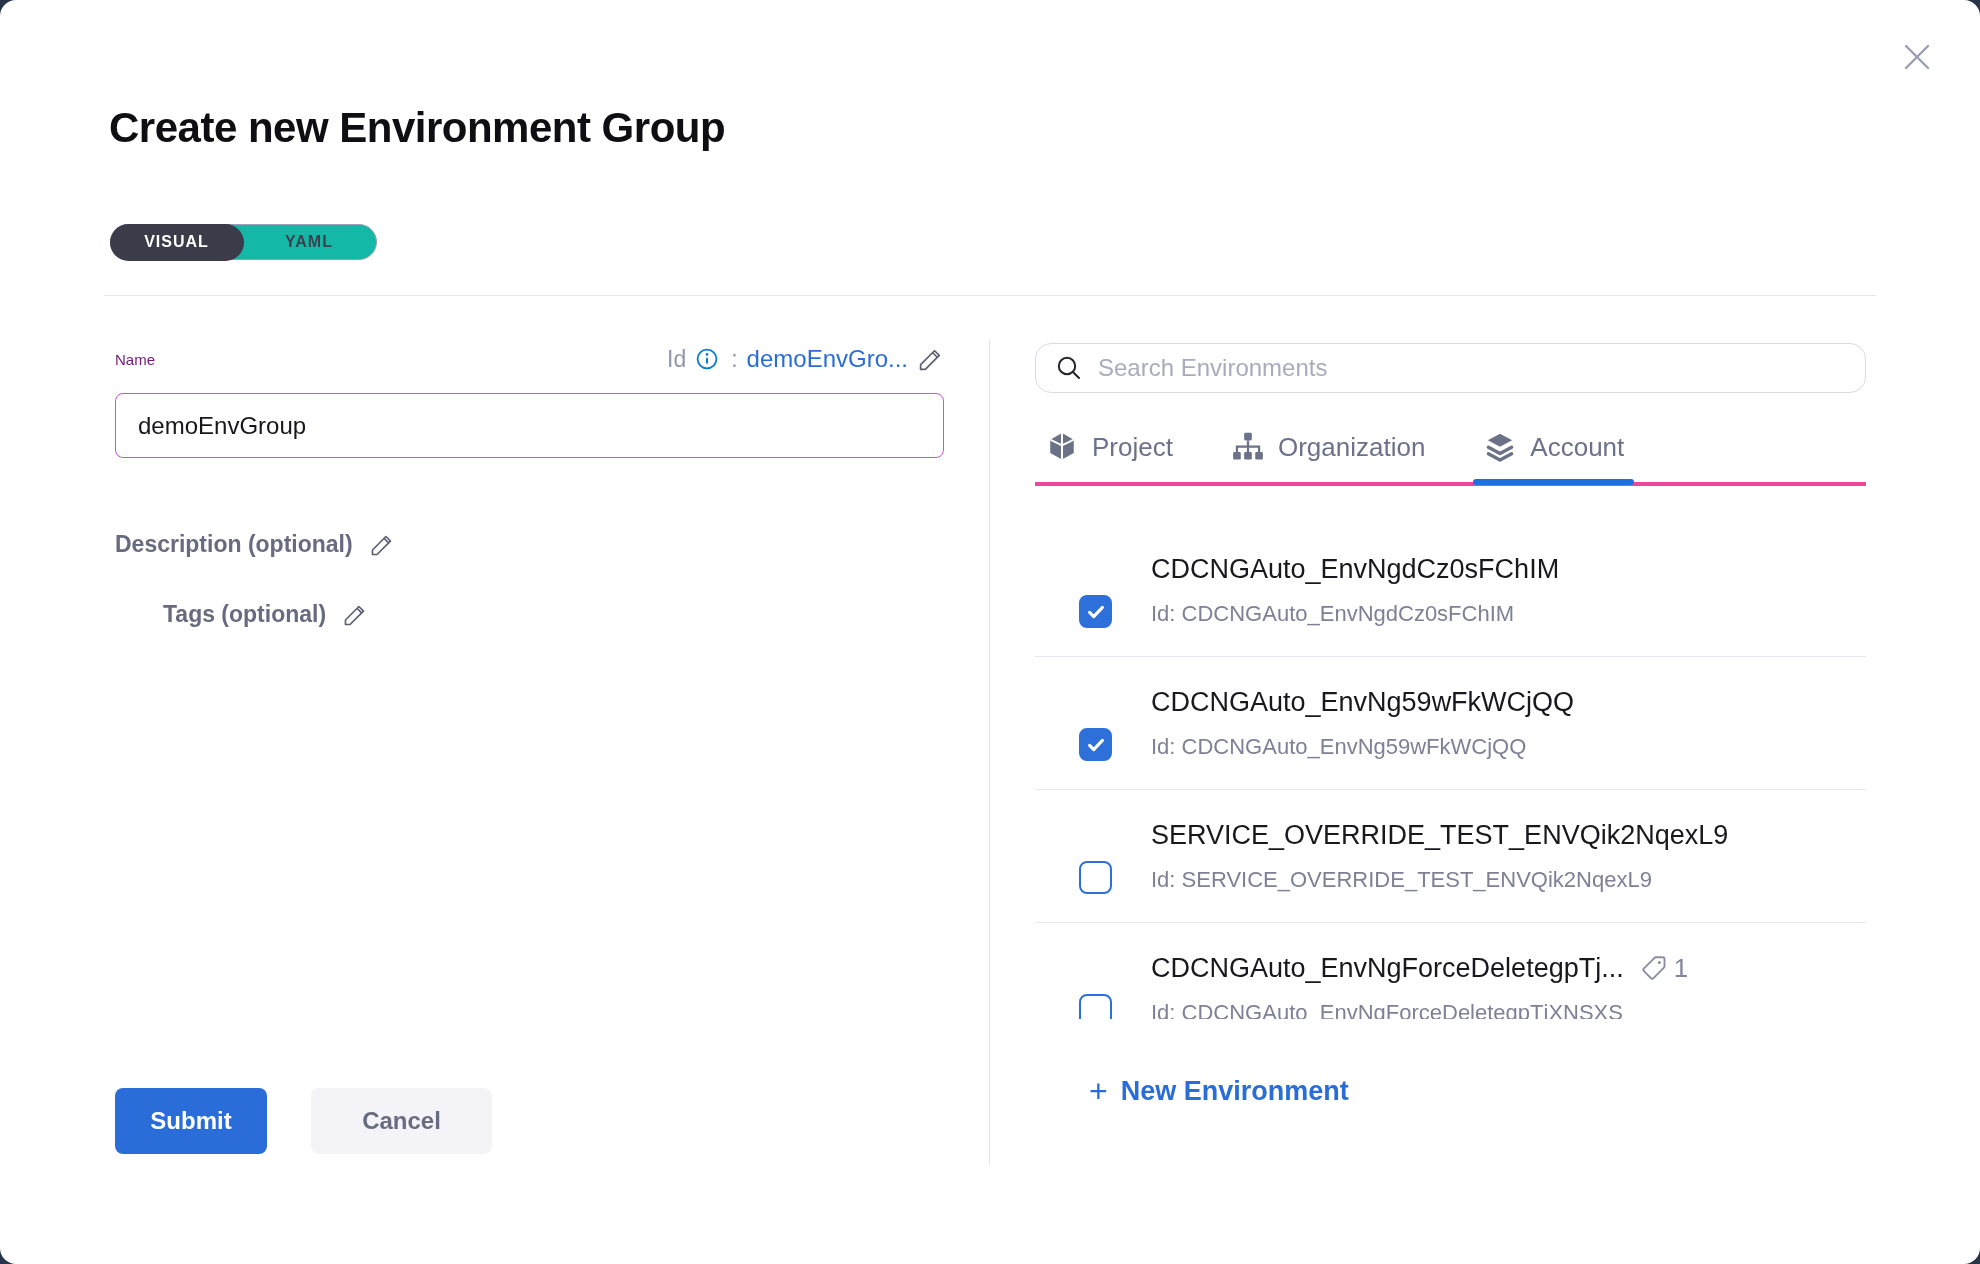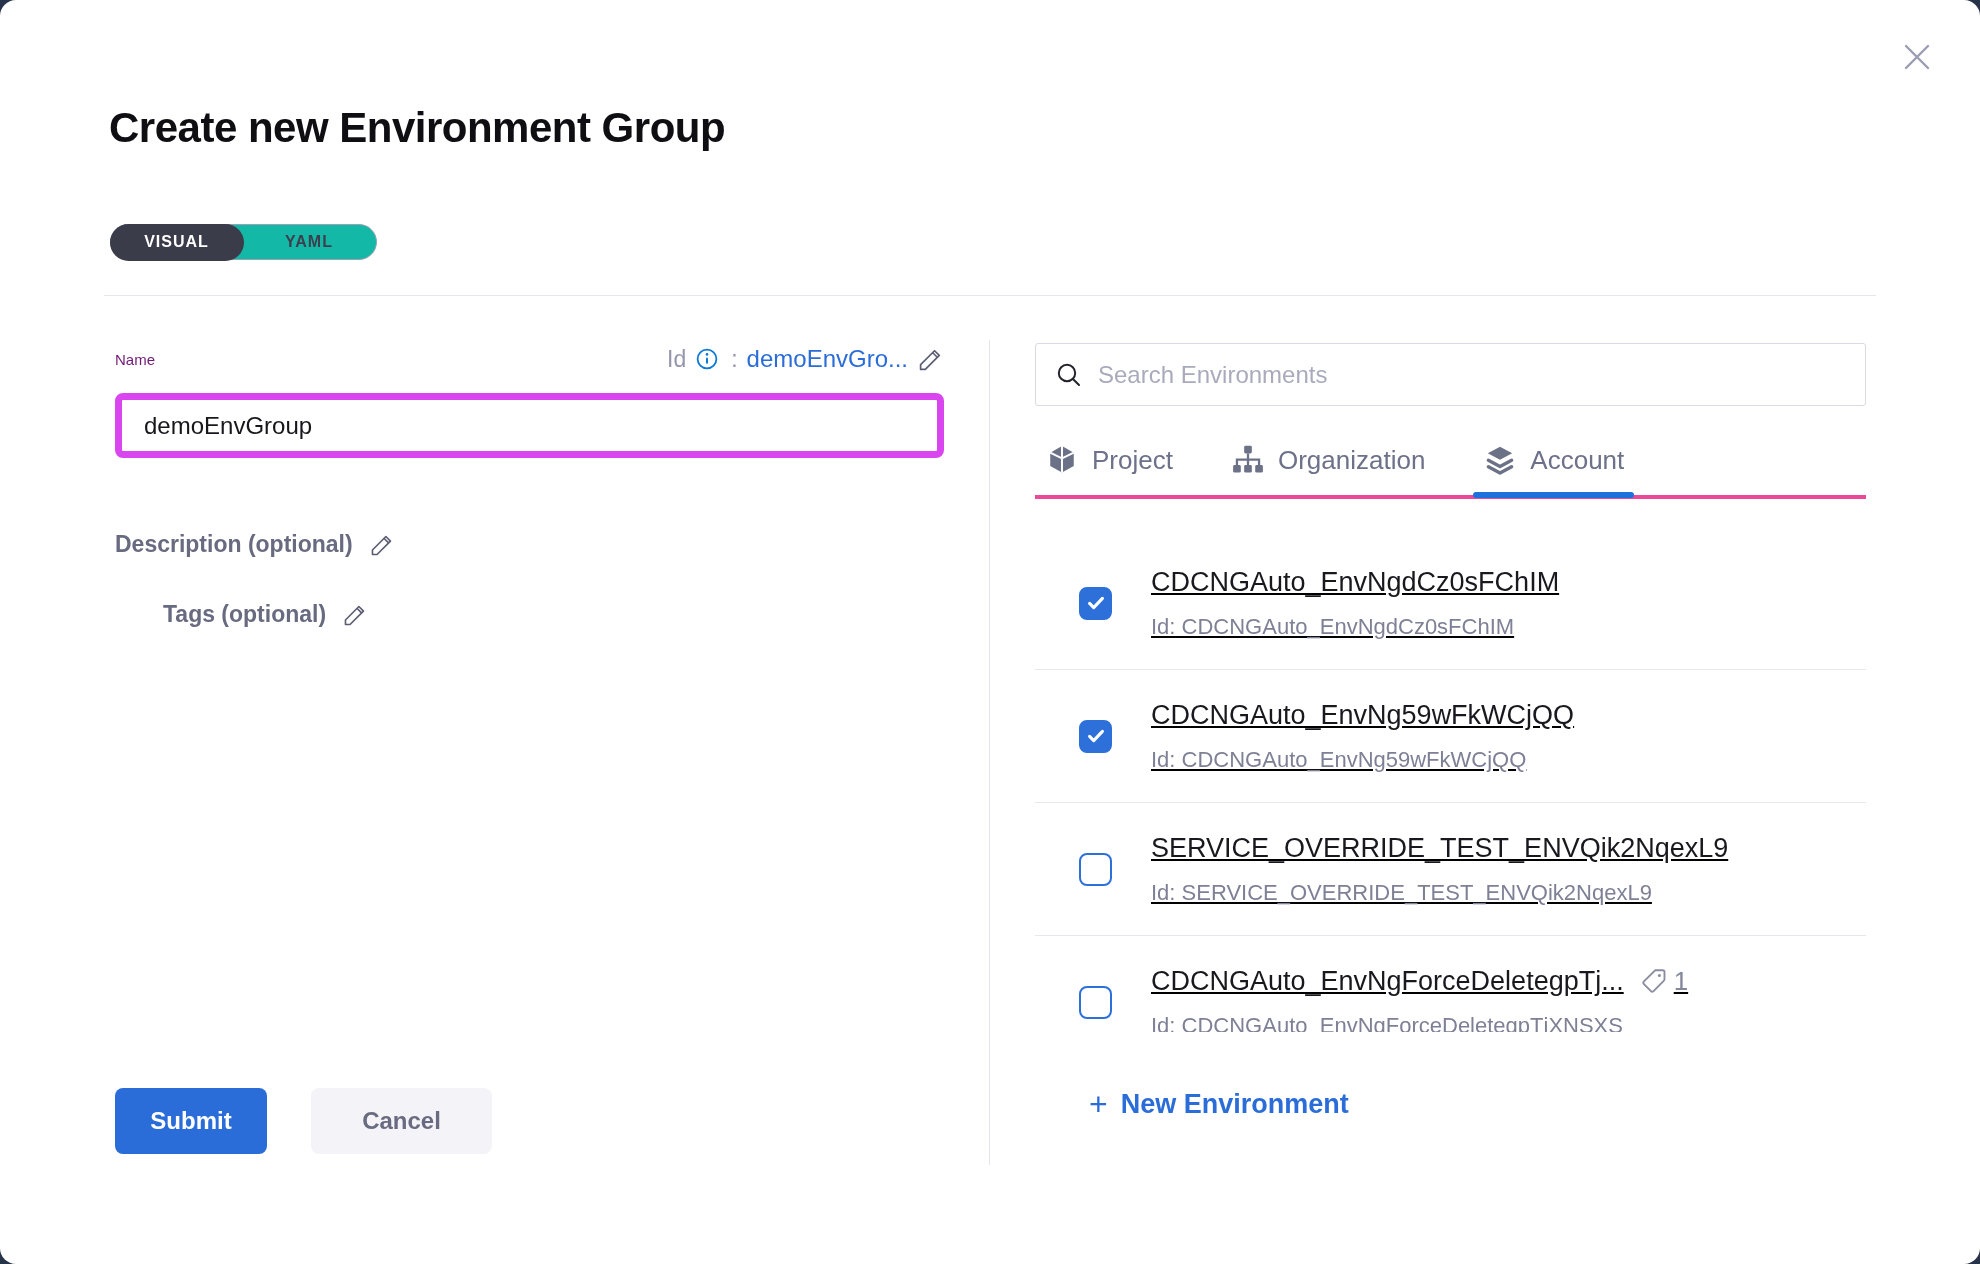--- a/index.html
+++ b/index.html
@@ -42,39 +42,39 @@
     display:flex; justify-content:space-between; align-items:center;
   }
   .name-label { font-size:15px; color:#701a75; }
   .id-row { display:flex; align-items:center; gap:9px; }
   .id-label { font-size:23px; color:#9496ab; }
   .id-colon { font-size:23px; color:#9496ab; margin-left:3px; }
   .id-value { font-size:24px; color:#2a6dd8; cursor:pointer; }
   .icon-btn { display:inline-flex; align-items:center; cursor:pointer; }
   .name-input {
     position:absolute; left:115px; top:393px; width:829px; height:65px;
-    border:7px solid #d946ef; border-radius:8px; padding:0 22px;
+    border:1px solid #d946ef; border-radius:8px; padding:0 22px;
     font-size:24px; color:#16161c; font-family:inherit; outline:none; background:#fff;
   }
   .opt-label-row { position:absolute; left:115px; display:flex; align-items:center; gap:16px;text-align:center; }
   .opt-label-row.desc { top:531px; }
   .opt-label-row.tags { top:601px;margin-left:48px; }
   .opt-label { font-size:23px; font-weight:700; color:#686a80; }
 
   .action-row { position:absolute; left:115px; top:1088px; display:flex; gap:44px; }
   .btn { height:66px; border:none; border-radius:8px; font-size:24px; font-weight:700; cursor:pointer; font-family:inherit; }
   .btn.submit { width:152px; background:#2a6dd8; color:#ffffff; }
   .btn.cancel { width:181px; background:#f4f4f8; color:#696b80; }
 
   .v-divider { position:absolute; left:989px; top:340px; height:825px; width:1px; background:#e3e4ed; }
 
   
   .right-panel { position:absolute; left:1035px; top:343px; width:831px; }
   .search-box {
-    height:63px; border:1px solid #d9dae6; border-radius:3px;
+    height:50px; border:1px solid #d9dae6; border-radius:16px;
     display:flex; align-items:center; padding:8px 18px; gap:14px; background:#fff;
   }
   .search-box input {
     flex:1; border:none; outline:none; font-size:24px; color:#16161c; font-family:inherit; background:transparent;
   }
   .search-box input::placeholder { color:#a9abbc; }
 
   .tabs-row {
     margin-top:35px; display:flex; gap:38px;
     border-bottom:4px solid #ec4899;
@@ -82,21 +82,21 @@
   .tab {
     position:relative; display:flex; align-items:center; gap:13px;
     padding:2px 10px 18px 10px; font-size:26px; color:#6d7189; font-weight:500; cursor:pointer;
   }
   .tab.selected::after {
     content:""; position:absolute; left:0; right:0; bottom:-3px; height:6px;
     background:#1e70dd; border-radius:4px;
   }
 
   .env-list { height:533px; overflow:hidden; padding-top:38px; }
-  .env-row { display:flex; align-items:center; padding:28px 0; border-bottom:1px solid #e6e7ef;text-decoration:underline; }
+  .env-row { display:flex; align-items:flex-end; padding:28px 0; border-bottom:1px solid #e6e7ef; }
   .env-row:last-child { border-bottom:none; }
   .checkbox {
     width:33px; height:33px; margin-left:44px; flex:0 0 auto;
     border:2.5px solid #2e70d9; border-radius:8px; background:#fff;
     display:flex; align-items:center; justify-content:center; cursor:pointer;
   }
   .checkbox svg { visibility:hidden; }
   .checkbox.checked { background:#2e70d9; border-color:#2e70d9; }
   .checkbox.checked svg { visibility:visible; }
   .env-text { margin-left:39px; min-width:0; flex:1; }

